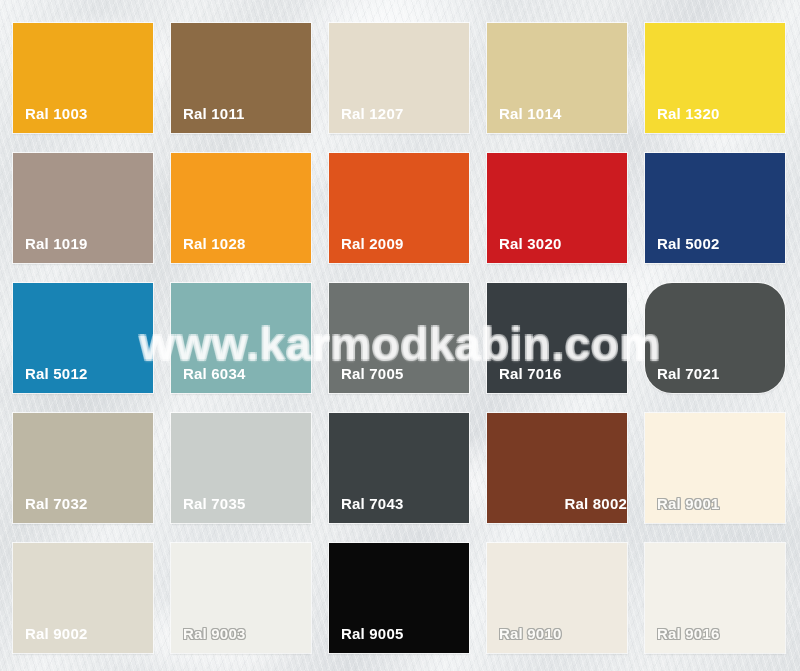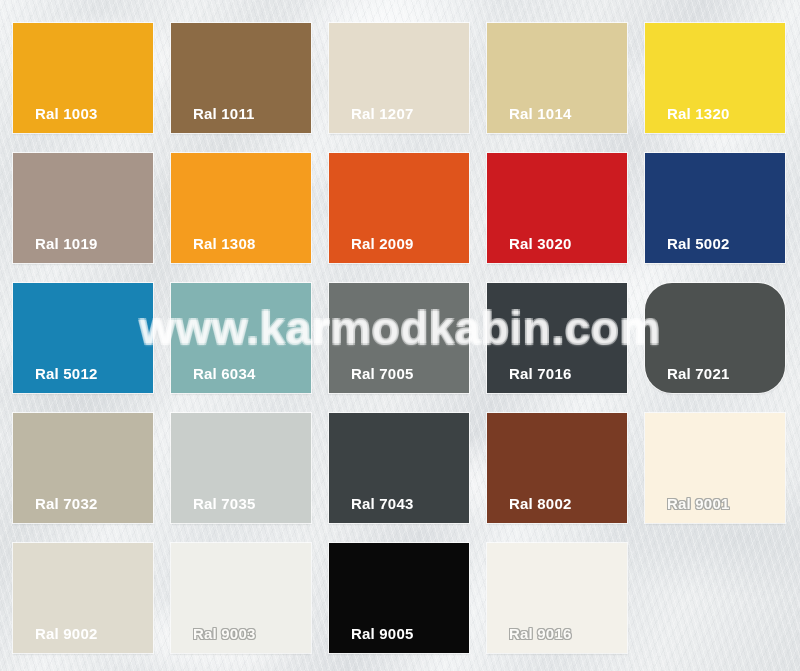--- a/index.html
+++ b/index.html
@@ -85,37 +85,36 @@
 
   .swatch-label {
     font-size: 15px;
     font-weight: bold;
     letter-spacing: .2px;
     line-height: 1;
     padding: 0 0 12px 12px;
     color: #ffffff;
     white-space: nowrap;
     user-select: none;
-    margin-left: 10px;
   }
 
   
   .swatch.pale .swatch-label {
     color: #fbfaf7;
     text-shadow:
       -1px -1px 0 #a9aaa6,  0px -1px 0 #a9aaa6,  1px -1px 0 #a9aaa6,
       -1px  0px 0 #a9aaa6,                       1px  0px 0 #a9aaa6,
       -1px  1px 0 #a9aaa6,  0px  1px 0 #a9aaa6,  1px  1px 0 #a9aaa6;
   }
 
   
   #watermark {
     position: absolute;
     left: 0;
-    top: 296px;
+    top: 312px;
     width: 800px;
     height: 64px;
     display: flex;
     align-items: center;
     justify-content: center;
     z-index: 3;
     pointer-events: none;
     font-size: 46px;
     font-weight: bold;
     letter-spacing: .5px;
@@ -151,21 +150,21 @@
       <div class="swatch" style="background-color: rgb(220, 204, 154);">
         <span class="swatch-label">Ral 1014</span>
       </div>
       <div class="swatch" style="background-color: rgb(246, 219, 49);">
         <span class="swatch-label">Ral 1320</span>
       </div>
       <div class="swatch" style="background-color: rgb(167, 149, 137);">
         <span class="swatch-label">Ral 1019</span>
       </div>
       <div class="swatch" style="background-color: rgb(245, 156, 30);">
-        <span class="swatch-label">Ral 1308</span>
+        <span class="swatch-label">Ral 1028</span>
       </div>
       <div class="swatch" style="background-color: rgb(223, 84, 28);">
         <span class="swatch-label">Ral 2009</span>
       </div>
       <div class="swatch" style="background-color: rgb(204, 27, 32);">
         <span class="swatch-label">Ral 3020</span>
       </div>
       <div class="swatch" style="background-color: rgb(29, 60, 116);">
         <span class="swatch-label">Ral 5002</span>
       </div>
@@ -186,35 +185,38 @@
       </div>
       <div class="swatch" style="background-color: rgb(189, 183, 164);">
         <span class="swatch-label">Ral 7032</span>
       </div>
       <div class="swatch" style="background-color: rgb(201, 206, 203);">
         <span class="swatch-label">Ral 7035</span>
       </div>
       <div class="swatch" style="background-color: rgb(60, 66, 68);">
         <span class="swatch-label">Ral 7043</span>
       </div>
-      <div class="swatch" style="background-color: rgb(121, 59, 36);">
+      <div class="swatch" style="background-color: rgb(121, 59, 36); justify-content: flex-end;">
         <span class="swatch-label">Ral 8002</span>
       </div>
       <div class="swatch pale" style="background-color: rgb(251, 242, 224);">
         <span class="swatch-label">Ral 9001</span>
       </div>
       <div class="swatch" style="background-color: rgb(223, 219, 206);">
         <span class="swatch-label">Ral 9002</span>
       </div>
       <div class="swatch pale" style="background-color: rgb(239, 239, 234);">
         <span class="swatch-label">Ral 9003</span>
       </div>
       <div class="swatch" style="background-color: rgb(9, 9, 9);">
         <span class="swatch-label">Ral 9005</span>
       </div>
+      <div class="swatch pale" style="background-color: rgb(239, 234, 224);">
+        <span class="swatch-label">Ral 9010</span>
+      </div>
       <div class="swatch pale" style="background-color: rgb(243, 241, 234);">
         <span class="swatch-label">Ral 9016</span>
       </div>
     </div>
 
   <div id="watermark">www.karmodkabin.com</div>
 
 </div>
 
 </body></html>

